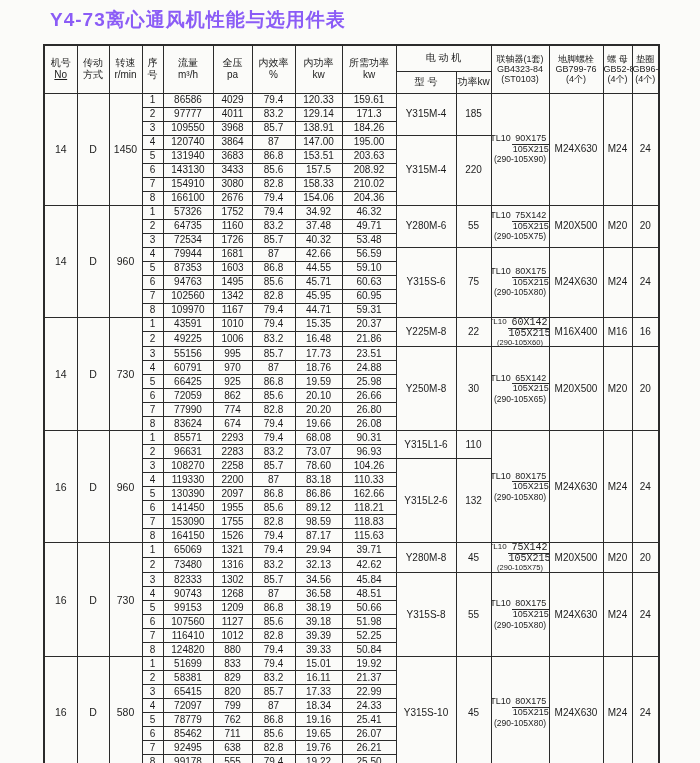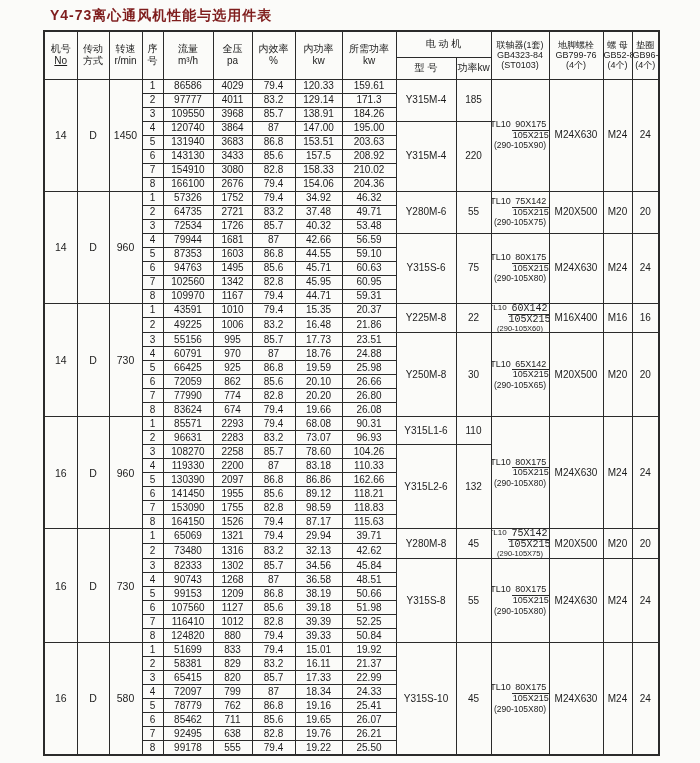--- a/index.html
+++ b/index.html
@@ -10,25 +10,25 @@
   *{box-sizing:border-box;}
   html,body{margin:0;padding:0;}
   body{
     width:700px;height:763px;
     background:var(--paper);
     color:var(--ink);
     font-family:"Liberation Sans","DejaVu Sans",sans-serif;
     overflow:hidden;
   }
   .page-title{
-    font-size:14px;
+    font-size:19px;
     font-weight:700;
     letter-spacing:1px;
-    padding:7px 0 5px 50px;
-    color:#7f1d1d;
+    padding:7px 0 11px 50px;
+    color:#8b5cf6;
   }
   table.spec{
     margin-left:43px;
     width:615px;
     border-collapse:collapse;
     table-layout:fixed;
     border:2px solid var(--line);
   }
   .spec th,.spec td{
     border:1px solid var(--line);
@@ -265,21 +265,21 @@
           </span>
           <span class="note">(290-105X75)</span>
         </td>
         <td rowspan="3">M20X500</td>
         <td rowspan="3">M20</td>
         <td rowspan="3">20</td>
       </tr>
       <tr>
         <td>2</td>
         <td>64735</td>
-        <td>2721</td>
+        <td>1160</td>
         <td>83.2</td>
         <td>37.48</td>
         <td>49.71</td>
       </tr>
       <tr>
         <td>3</td>
         <td>72534</td>
         <td>1726</td>
         <td>85.7</td>
         <td>40.32</td>

